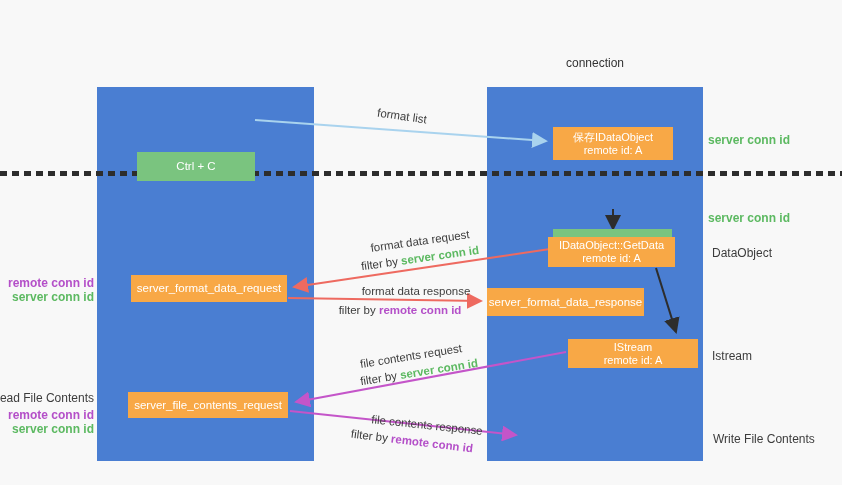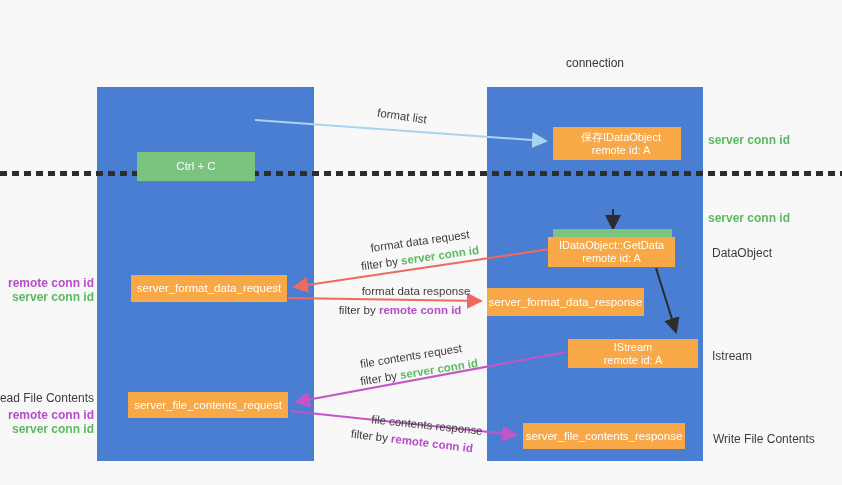--- a/index.html
+++ b/index.html
@@ -83,21 +83,21 @@
     <line x1="656" y1="268" x2="676" y2="332" stroke="#2d2d2d" stroke-width="2" marker-end="url(#m-black)"></line>
     <line x1="550" y1="249" x2="294" y2="287" stroke="#ee6a60" stroke-width="2" marker-end="url(#m-red)"></line>
     <line x1="288" y1="298" x2="481" y2="301" stroke="#ee6a60" stroke-width="2" marker-end="url(#m-red)"></line>
     <line x1="566" y1="352" x2="296" y2="402" stroke="#c455c9" stroke-width="2" marker-end="url(#m-magenta)"></line>
     <line x1="290" y1="411" x2="516" y2="435" stroke="#c455c9" stroke-width="2" marker-end="url(#m-magenta)"></line>
   </svg>
 
   <div class="node green" style="left:137px;top:104px;width:118px;height:29px;">
     <span>Ctrl + C</span>
   </div>
-  <div class="node orange" style="left:553px;top:127px;width:120px;height:33px;font-size:11px;padding-left:8px;">
+  <div class="node orange" style="left:553px;top:127px;width:120px;height:33px;font-size:11px;">
     <span>保存IDataObject</span>
     <span>remote id: A</span>
   </div>
   <div class="node green" style="left:553px;top:181px;width:119px;height:26px;">
     <span>Ctrl + V</span>
   </div>
   <div class="node orange" style="left:548px;top:237px;width:127px;height:30px;font-size:11px;">
     <span>IDataObject::GetData</span>
     <span>remote id: A</span>
   </div>
@@ -106,23 +106,20 @@
   </div>
   <div class="node orange" style="left:131px;top:275px;width:156px;height:27px;">
     <span>server_format_data_request</span>
   </div>
   <div class="node orange" style="left:568px;top:339px;width:130px;height:29px;font-size:11px;">
     <span>IStream</span>
     <span>remote id: A</span>
   </div>
   <div class="node orange" style="left:128px;top:392px;width:160px;height:26px;">
     <span>server_file_contents_request</span>
-  </div>
-  <div class="node orange" style="left:523px;top:423px;width:162px;height:26px;">
-    <span>server_file_contents_response</span>
   </div>
 
   <div class="alabel" style="left:402px;top:116px;--r:8deg;">
     <span>format list</span>
   </div>
 
   <div class="alabel" style="left:420px;top:241px;--r:-8deg;">
     <span>format data request</span>
   </div>
   <div class="alabel" style="left:420px;top:258px;--r:-8deg;">

